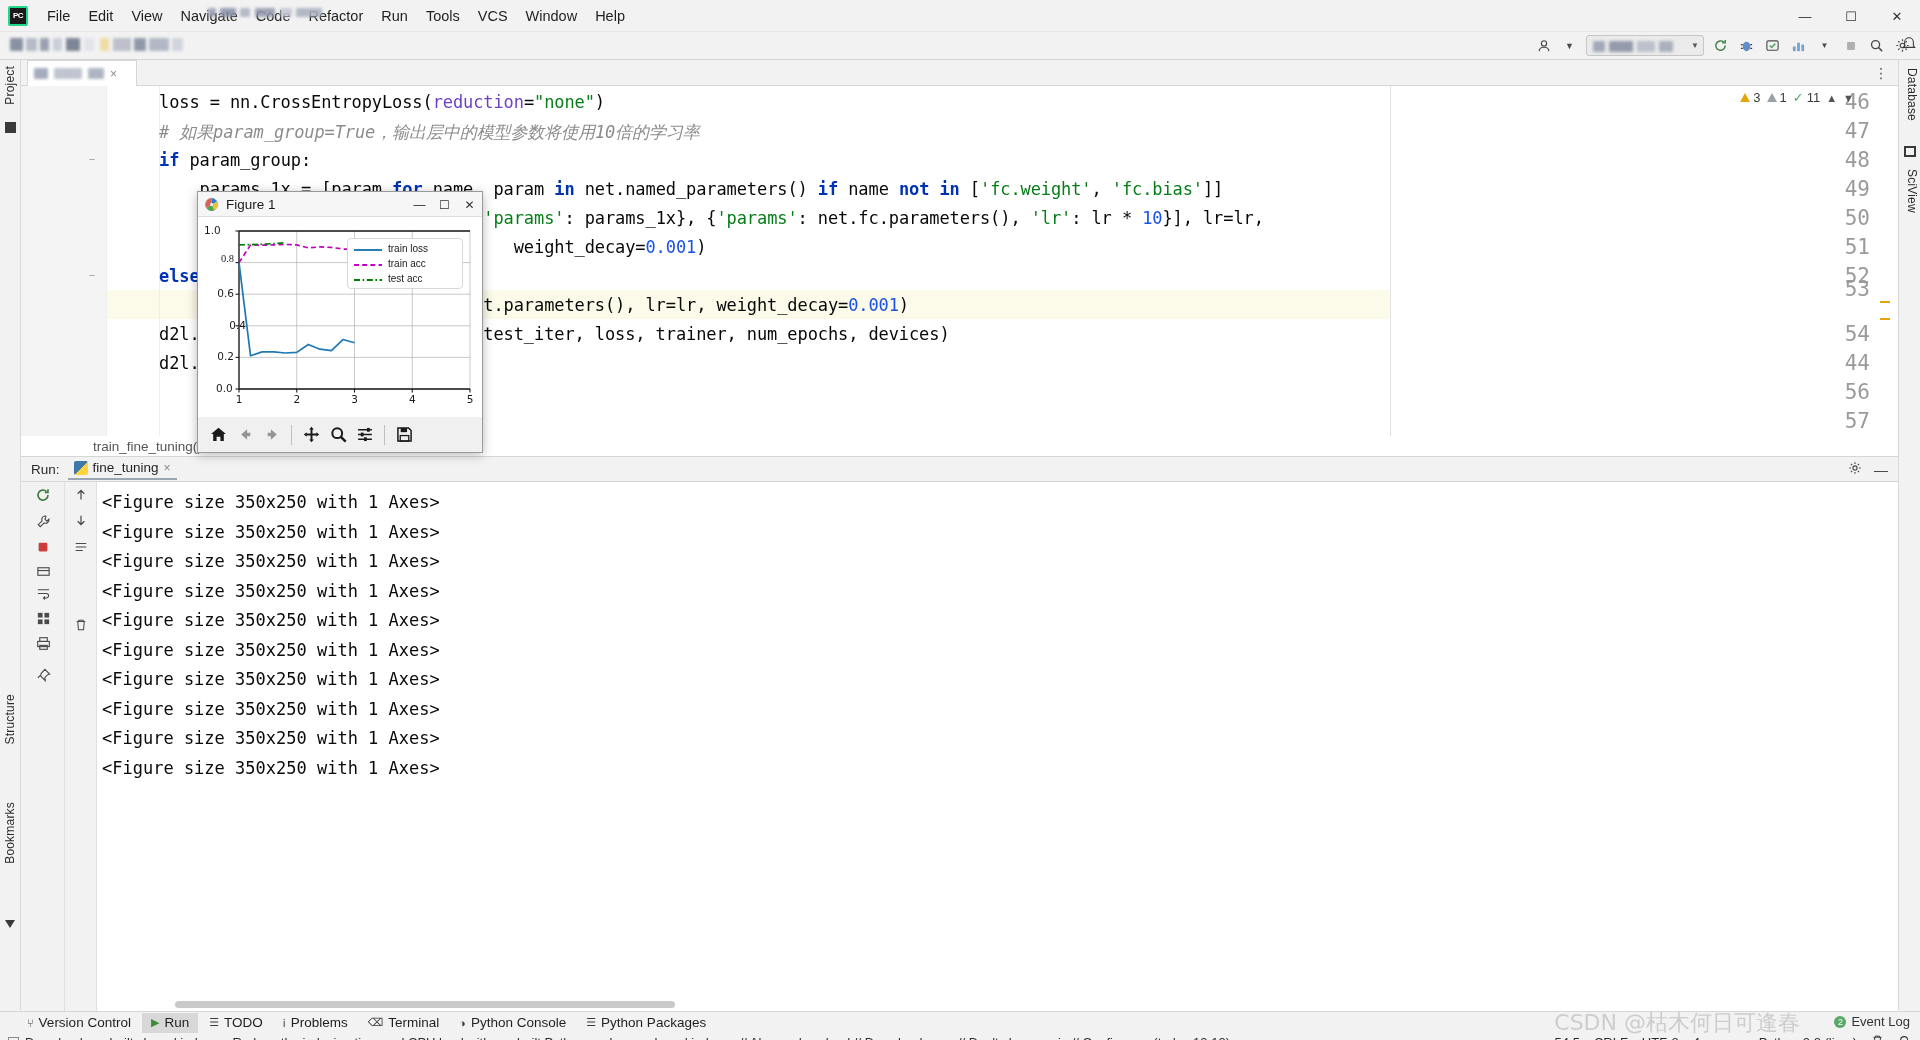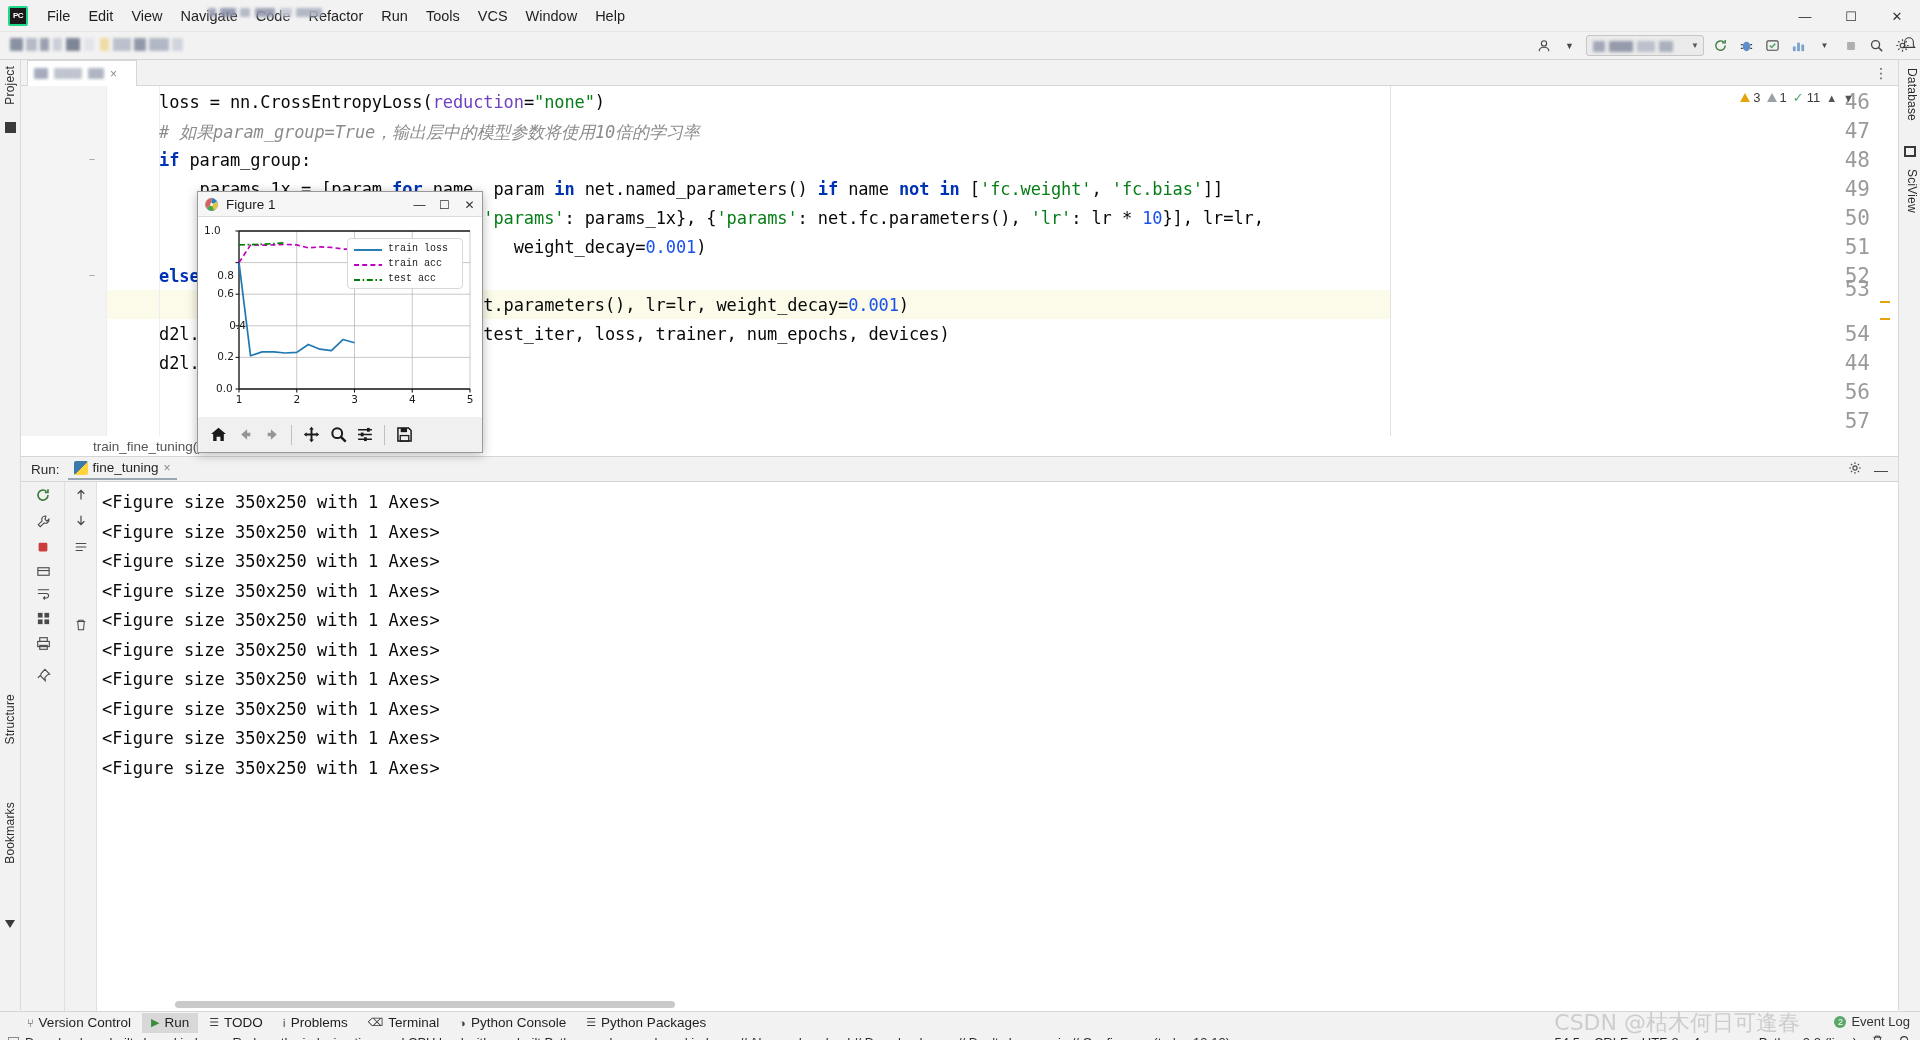--- a/index.html
+++ b/index.html
@@ -280,21 +280,21 @@
 
   .tick-lbl {
     position: absolute; font-family: "DejaVu Sans", sans-serif;
     font-size: 10.5px; color: #1a1a1a;
   }
   .legend-box {
     position: absolute; background: #ffffff; border: 1px solid #d8d8d8;
     border-radius: 4px;
   }
   .leg-txt {
-    position: absolute; font-family: Liberation Mono, monospace;
+    position: absolute; font-family: Liberation Sans, sans-serif;
     font-size: 10px; color: #1a1a1a;
   }
 
   
   .watermark {
     position: absolute; right: 120px; top: 1008px;
     font-size: 22px; color: rgba(120,120,120,0.30);
     font-family: "DejaVu Sans", sans-serif; pointer-events: none;
     white-space: nowrap;
   }
@@ -736,21 +736,21 @@
           <line x1="272" y1="172" x2="272" y2="175.5" stroke="#1a1a1a" stroke-width="1.1"></line>
           <polyline points="41,45.599999999999994 52.55,138.82 64.1,134.87 75.65,134.87 87.2,135.976 98.75,135.344 110.30000000000001,127.444 121.85,132.184 133.4,133.606 144.95,122.54599999999999 156.5,125.706" fill="none" stroke="#1f77b4" stroke-width="1.7" stroke-linejoin="round" stroke-linecap="butt"></polyline>
           <polyline points="41,45.599999999999994 52.55,27.903999999999996 64.1,28.22 75.65,27.903999999999996 87.2,27.430000000000007 98.75,27.903999999999996 110.30000000000001,30.906000000000006 121.85,29.958 133.4,30.431999999999988 144.95,32.012 156.5,32.328" fill="none" stroke="#bf00bf" stroke-width="1.7" stroke-linejoin="round" stroke-linecap="butt" stroke-dasharray="5,3.2"></polyline>
           <polyline points="41,27.903999999999996 64.1,27.27199999999999 87.2,25.849999999999994" fill="none" stroke="#008000" stroke-width="1.7" stroke-linejoin="round" stroke-linecap="butt" stroke-dasharray="6,2.6,1.6,2.6"></polyline>
         </svg>
       <div id="tick-labels">
           <div class="tick-lbl" style="left: 18px; top: 165px; width: 30px; ">0.0</div>
           <div class="tick-lbl" style="left: 6px; top: 133.4px; width: 30px; text-align: right;">0.2</div>
           <div class="tick-lbl" style="left: 18px; top: 101.8px; width: 30px; text-align: right;">0.4</div>
           <div class="tick-lbl" style="left: 6px; top: 70.2px; width: 30px; text-align: right;">0.6</div>
-          <div class="tick-lbl" style="left: 6px; top: 52px; width: 30px; text-align: right;">0.8</div>
+          <div class="tick-lbl" style="left: 6px; top: 36px; width: 30px; text-align: right; font-family: Liberation Serif, serif;">0.8</div>
           <div class="tick-lbl" style="left: 6px; top: 7px; width: 30px; ">1.0</div>
           <div class="tick-lbl" style="left: 31px; top: 176px; width: 20px; text-align: center;">1</div>
           <div class="tick-lbl" style="left: 88.75px; top: 176px; width: 20px; text-align: center;">2</div>
           <div class="tick-lbl" style="left: 146.5px; top: 176px; width: 20px; text-align: center;">3</div>
           <div class="tick-lbl" style="left: 204.25px; top: 176px; width: 20px; text-align: center;">4</div>
           <div class="tick-lbl" style="left: 262px; top: 176px; width: 20px; text-align: center;">5</div>
         </div>
       <div id="legend-labels">
           <div class="legend-box" style="left: 149px; top: 21px; width: 116px; height: 51px;"></div>
           <svg width="116" height="51" style="position: absolute; left: 149px; top: 21px;">

